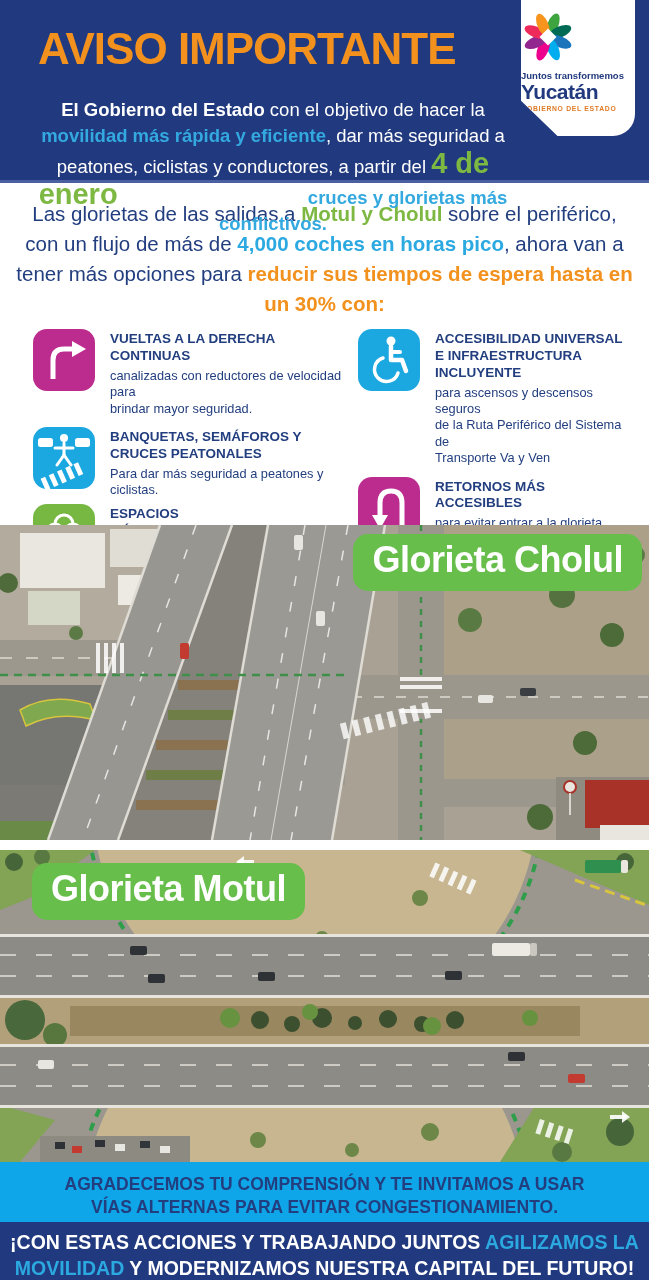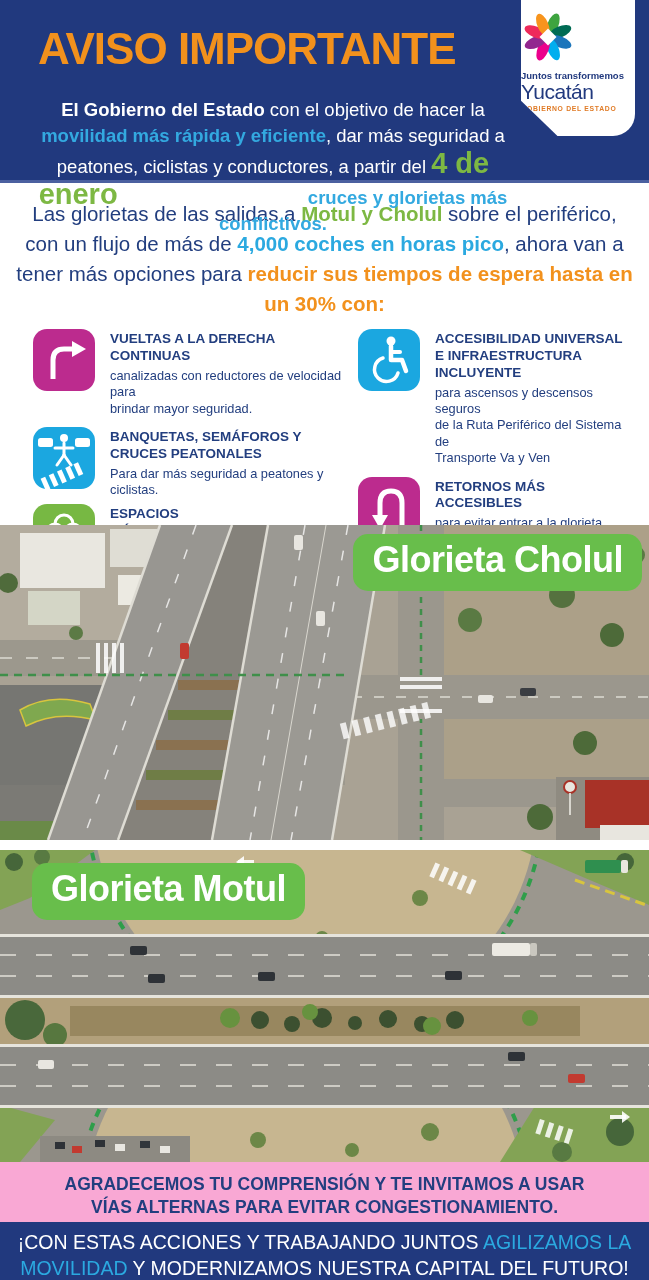--- a/index.html
+++ b/index.html
@@ -15,21 +15,21 @@
           font-size:18.5px;line-height:26px;color:#fff;}
   .hero-p .wb{font-weight:bold;}
   .hero-p .bb{color:#33A9E0;font-weight:bold;}
   .hero-p .gb{color:#7DB843;font-weight:bold;font-size:29px;line-height:1;}
 
   .logo-card{position:absolute;top:0;right:14px;width:114px;height:136px;background:#fff;
              border-radius:0 0 22px 22px;
              clip-path:polygon(0 0,100% 0,100% 100%,32% 100%,0 74%);
              text-align:left;}
   .logo-tagline{font-size:9.5px;font-weight:bold;color:#21397E;margin-top:2px;}
-  .logo-name{font-size:21px;font-weight:normal;color:#21397E;letter-spacing:-0.5px;line-height:1;}
+  .logo-name{font-size:21px;font-weight:bold;color:#21397E;letter-spacing:-0.5px;line-height:1;}
   .logo-sub{font-size:6.8px;font-weight:bold;color:#E07B26;letter-spacing:0.7px;margin-top:3px;}
 
   
   .mid{height:342px;background:#fff;}
   .intro-p{margin:0 auto;padding-top:16px;width:622px;text-align:center;
            font-size:20.5px;line-height:30px;color:#223E7F;}
   .intro-p .g{color:#7DB843;font-weight:bold;}
   .intro-p .b{color:#2BA9E0;font-weight:bold;}
   .intro-p .o{color:#F2911D;font-weight:bold;}
 
@@ -51,24 +51,24 @@
   .photo1{height:315px;}
   .photo2{height:312px;}
   .photo svg{position:absolute;left:0;top:0;}
   .gapband{height:10px;background:#fff;}
   .badge{position:absolute;background:#68BE4B;color:#fff;font-weight:bold;font-size:36px;
          letter-spacing:-0.5px;padding:5px 19px 10px;border-radius:15px;white-space:nowrap;}
   .badge-cholul{top:9px;right:7px;}
   .badge-motul{top:13px;left:8px;margin-left:24px;}
 
   
-  .thanks{height:60px;background:#f9a8d4;text-align:center;padding-top:11px;box-sizing:border-box;}
+  .thanks{height:60px;background:#0ea5e9;text-align:center;padding-top:11px;box-sizing:border-box;}
   .thanks-text{font-size:17.5px;font-weight:bold;color:#223E7F;line-height:1.32;white-space:pre-line;}
   .footer{height:58px;background:#21397E;text-align:center;padding-top:8px;box-sizing:border-box;
-          font-size:19.5px;font-weight:normal;color:#fff;line-height:1.32;}
+          font-size:19.5px;font-weight:bold;color:#fff;line-height:1.32;}
   .footer .b{color:#2BA9E0;}
 </style>
 </head>
 <body>
 
 <div class="poster">
 
   <header class="hero">
     <h1 class="hero-title">AVISO IMPORTANTE</h1>
     <p class="hero-p"><span class="wb">El Gobierno del Estado </span><span>con el objetivo de hacer la </span><span class="bb">movilidad más rápida y eficiente</span><span>, dar más seguridad a peatones, ciclistas y conductores, a partir del </span><span class="gb">4 de enero</span><span> vamos a intervenir los </span><span class="bb">cruces y glorietas más conflictivos.</span></p>

